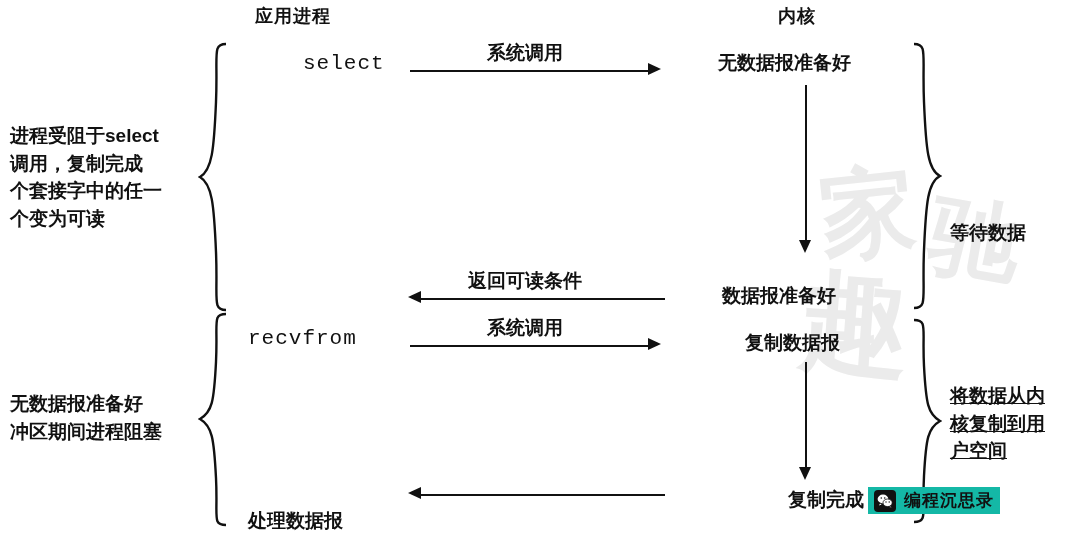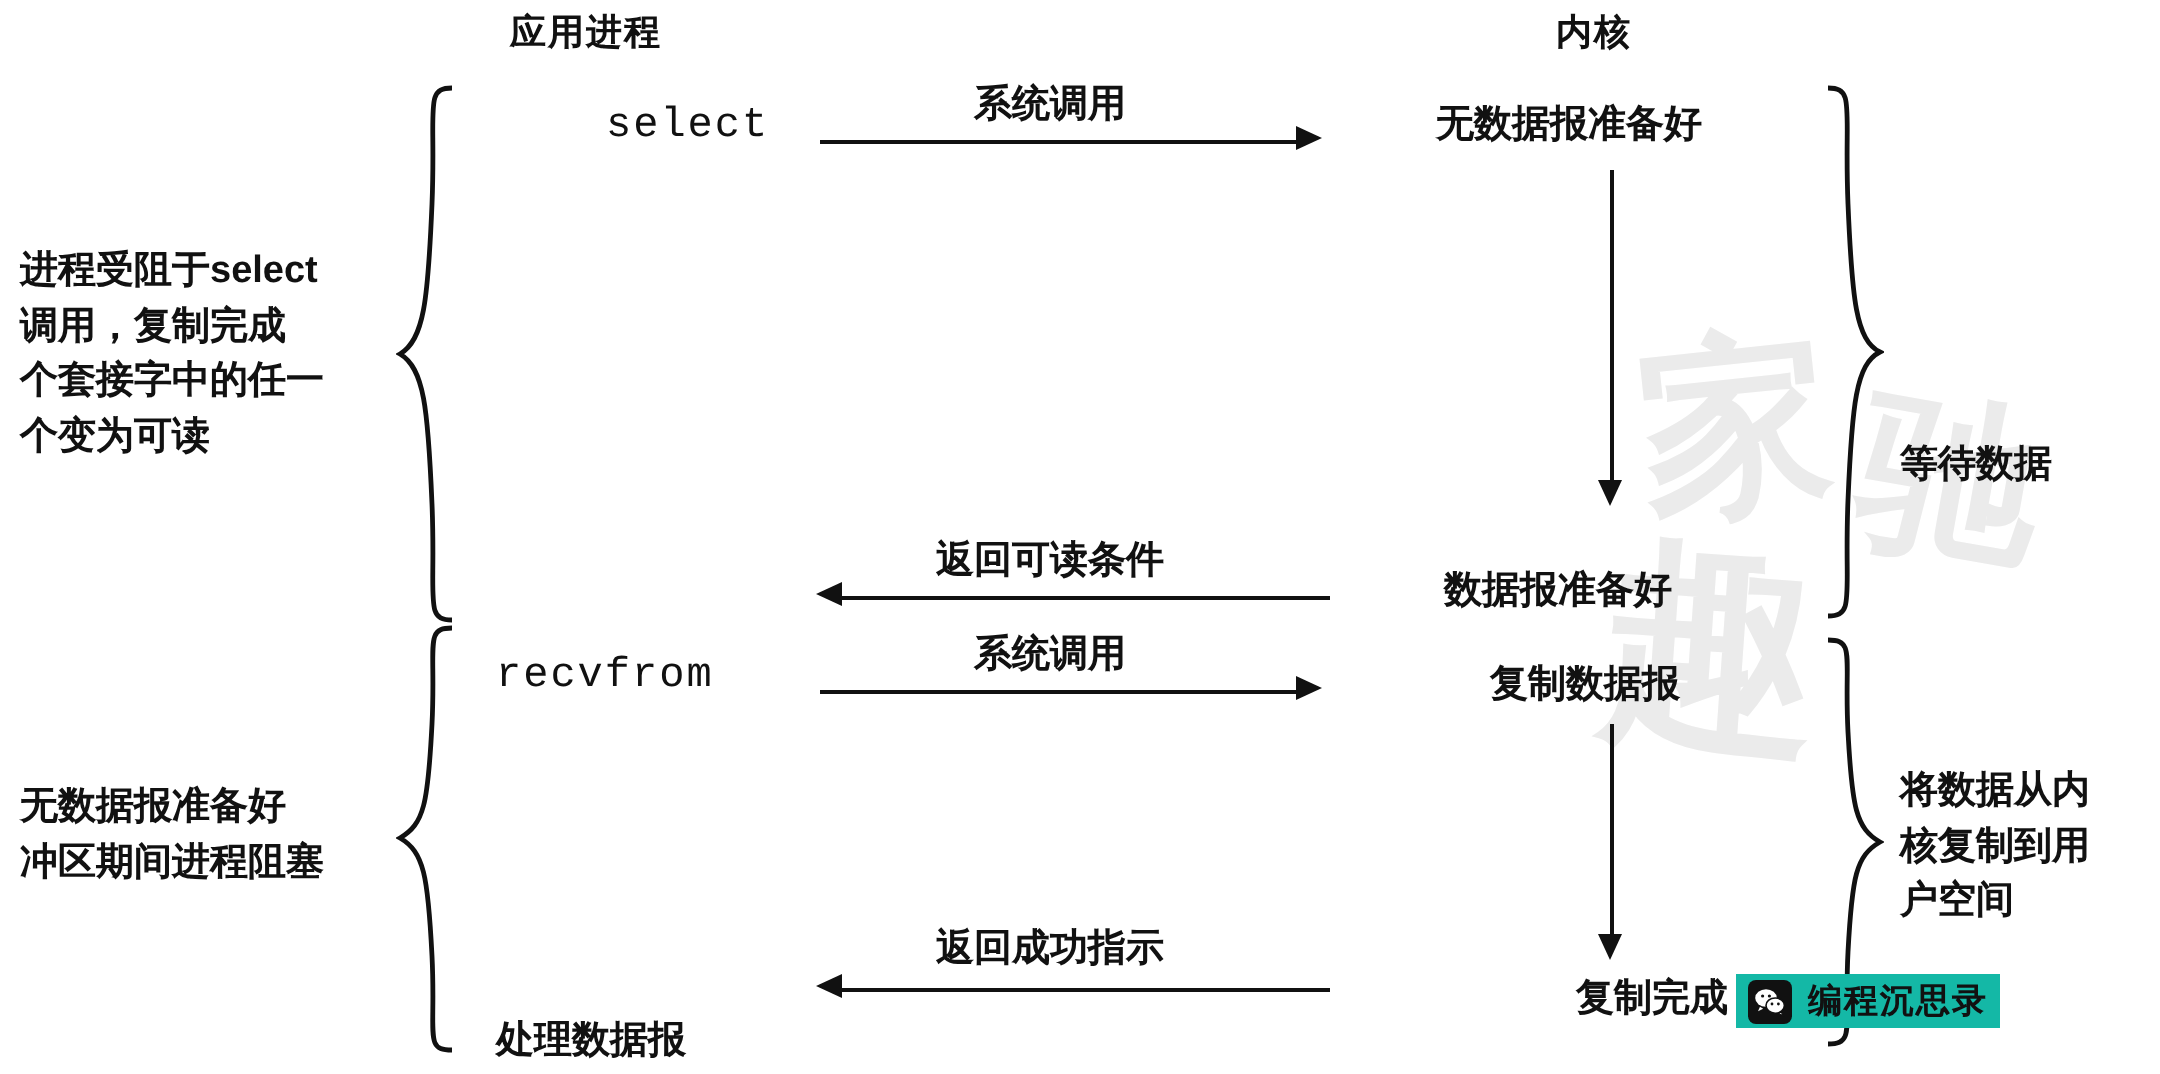--- a/index.html
+++ b/index.html
@@ -151,21 +151,21 @@
   </div>
 
   <div class="lbl cn multiline" style="left:10px; top:122px; width:185px;">进程受阻于select
 调用，复制完成
 个套接字中的任一
 个变为可读</div>
   <div class="lbl cn multiline" style="left:10px; top:390px; width:185px;">无数据报准备好
 冲区期间进程阻塞</div>
 
   <div class="lbl cn" style="left:950px; top:172px;margin-top:48px;">等待数据</div>
-  <div class="lbl cn multiline" style="left:950px; top:382px; width:120px;">将数据从内
+  <div class="lbl cn multiline" style="left:950px; top:382px; width:120px;text-decoration:underline;">将数据从内
 核复制到用
 户空间</div>
 
   <div class="lbl proc-label" style="left:255px; top:50px;margin-left:48px;">select</div>
   <div class="lbl proc-label" style="left:248px; top:325px;">recvfrom</div>
   <div class="lbl cn" style="left:248px; top:508px;">处理数据报</div>
 
   <div class="lbl cn" style="left:718px; top:50px;">无数据报准备好</div>
   <div class="lbl cn" style="left:722px; top:283px;">数据报准备好</div>
   <div class="lbl cn" style="left:745px; top:330px;">复制数据报</div>
@@ -182,21 +182,20 @@
   <div class="arrow-head right" style="left:648px; top:63px;"></div>
 
   <div class="lbl cn" style="left:468px; top:268px;">返回可读条件</div>
   <div class="arrow-line" style="left:420px; top:298px; width:245px;"></div>
   <div class="arrow-head left" style="left:408px; top:291px;"></div>
 
   <div class="lbl cn" style="left:487px; top:315px;">系统调用</div>
   <div class="arrow-line" style="left:410px; top:345px; width:240px;"></div>
   <div class="arrow-head right" style="left:648px; top:338px;"></div>
 
-  <div class="lbl cn" style="left:468px; top:462px;">返回成功指示</div>
   <div class="arrow-line" style="left:420px; top:494px; width:245px;"></div>
   <div class="arrow-head left" style="left:408px; top:487px;"></div>
 
   <div class="badge" style="left:868px; top:487px;">
     <span class="badge-icon">
       <svg width="16" height="16" viewBox="0 0 16 16">
         <ellipse cx="6" cy="6" rx="5.4" ry="4.4" fill="#ffffff"></ellipse>
         <path d="M3 10.4 L2 12.6 L4.6 11.4 Z" fill="#ffffff"></path>
         <ellipse cx="10.6" cy="9.8" rx="4.6" ry="3.8" fill="#ffffff" stroke="#111" stroke-width="0.8"></ellipse>
         <path d="M13.6 13 L14.6 14.8 L12.2 13.9 Z" fill="#ffffff" stroke="#111" stroke-width="0.6"></path>

